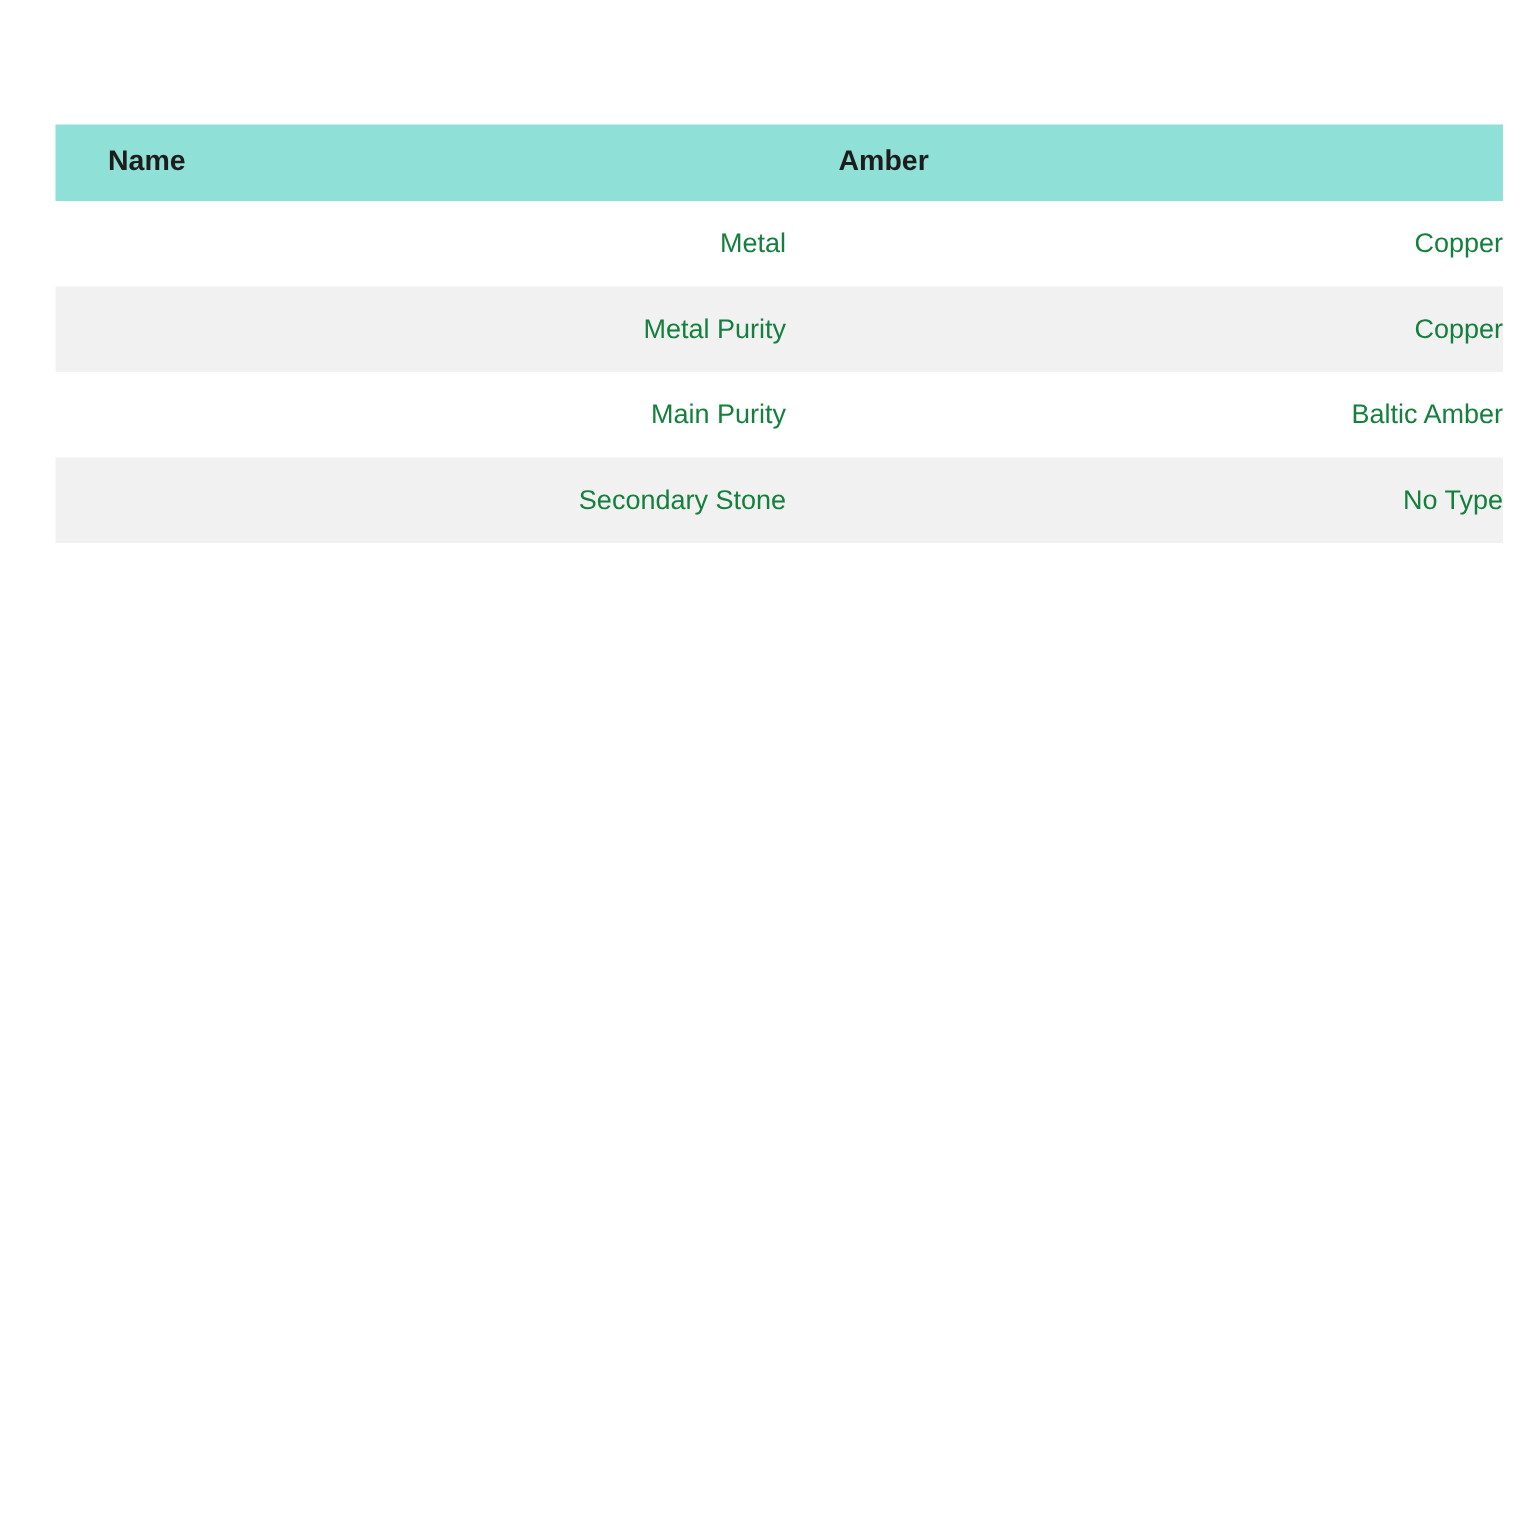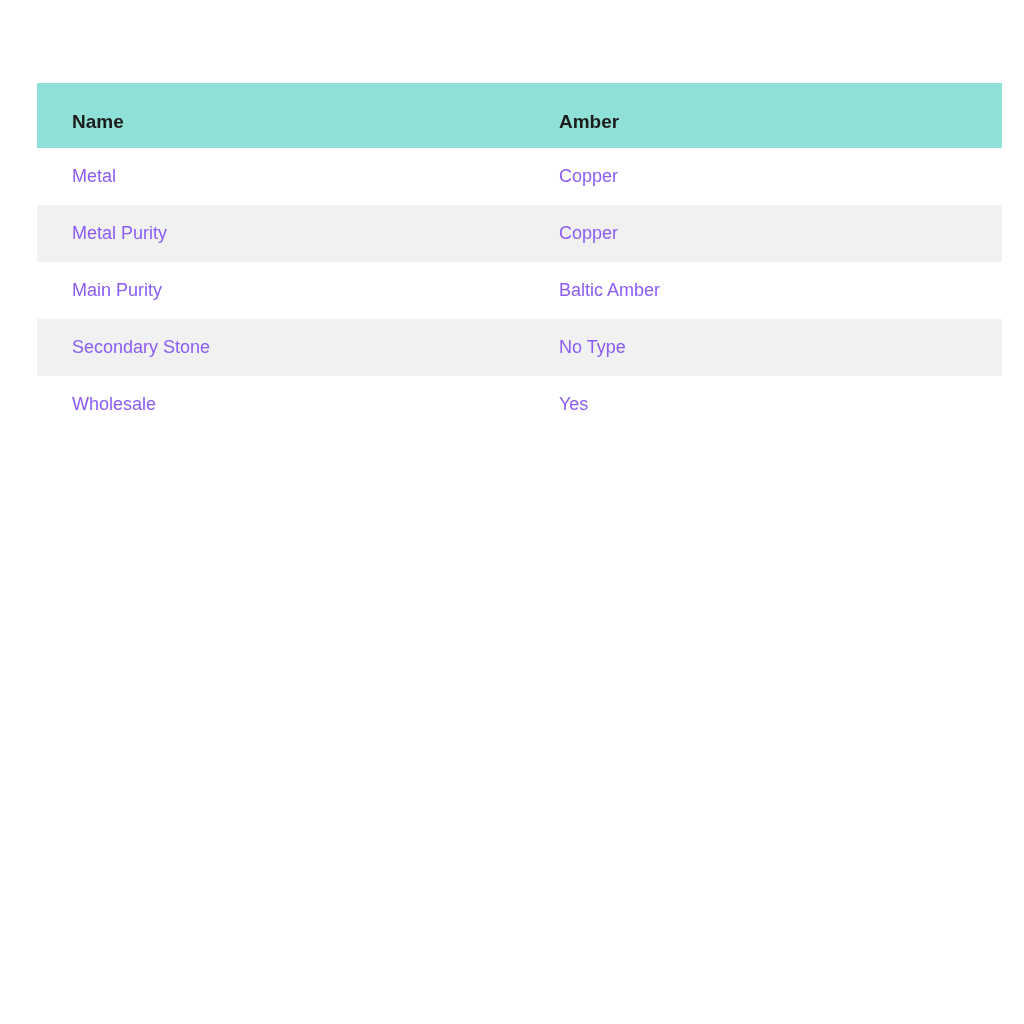--- a/index.html
+++ b/index.html
@@ -19,28 +19,28 @@
     table-layout: fixed;
   }
   #attributes-table col.col-name { width: 487px; }
   #attributes-table col.col-value { width: 478px; }
   #attributes-table th {
     background: #8fe0d6;
     color: #1d1d1d;
     font-size: 19px;
     font-weight: bold;
     text-align: left;
-    padding: 28px 0 15px 35px;
+    padding: 14px 0 15px 35px;
     height: 22px;
     border: none;
   }
   #attributes-table td {
     font-size: 18px;
-    color: #8b5cf6;
-    text-align: left;
+    color: #15803d;
+    text-align: right;
     padding: 16px 0 16px 35px;
     height: 25px;
     border: none;
     font-weight: normal;
   }
   #attributes-table tr.row-odd td {
     background: #f1f1f1;
   }
   #attributes-table tr.row-even td {
     background: #ffffff;
@@ -70,18 +70,14 @@
       <td>Copper</td>
     </tr>
     <tr class="row-even">
       <td>Main Purity</td>
       <td>Baltic Amber</td>
     </tr>
     <tr class="row-odd">
       <td>Secondary Stone</td>
       <td>No Type</td>
     </tr>
-    <tr class="row-even">
-      <td>Wholesale</td>
-      <td>Yes</td>
-    </tr>
   </tbody>
 </table>
 
 </body></html>

